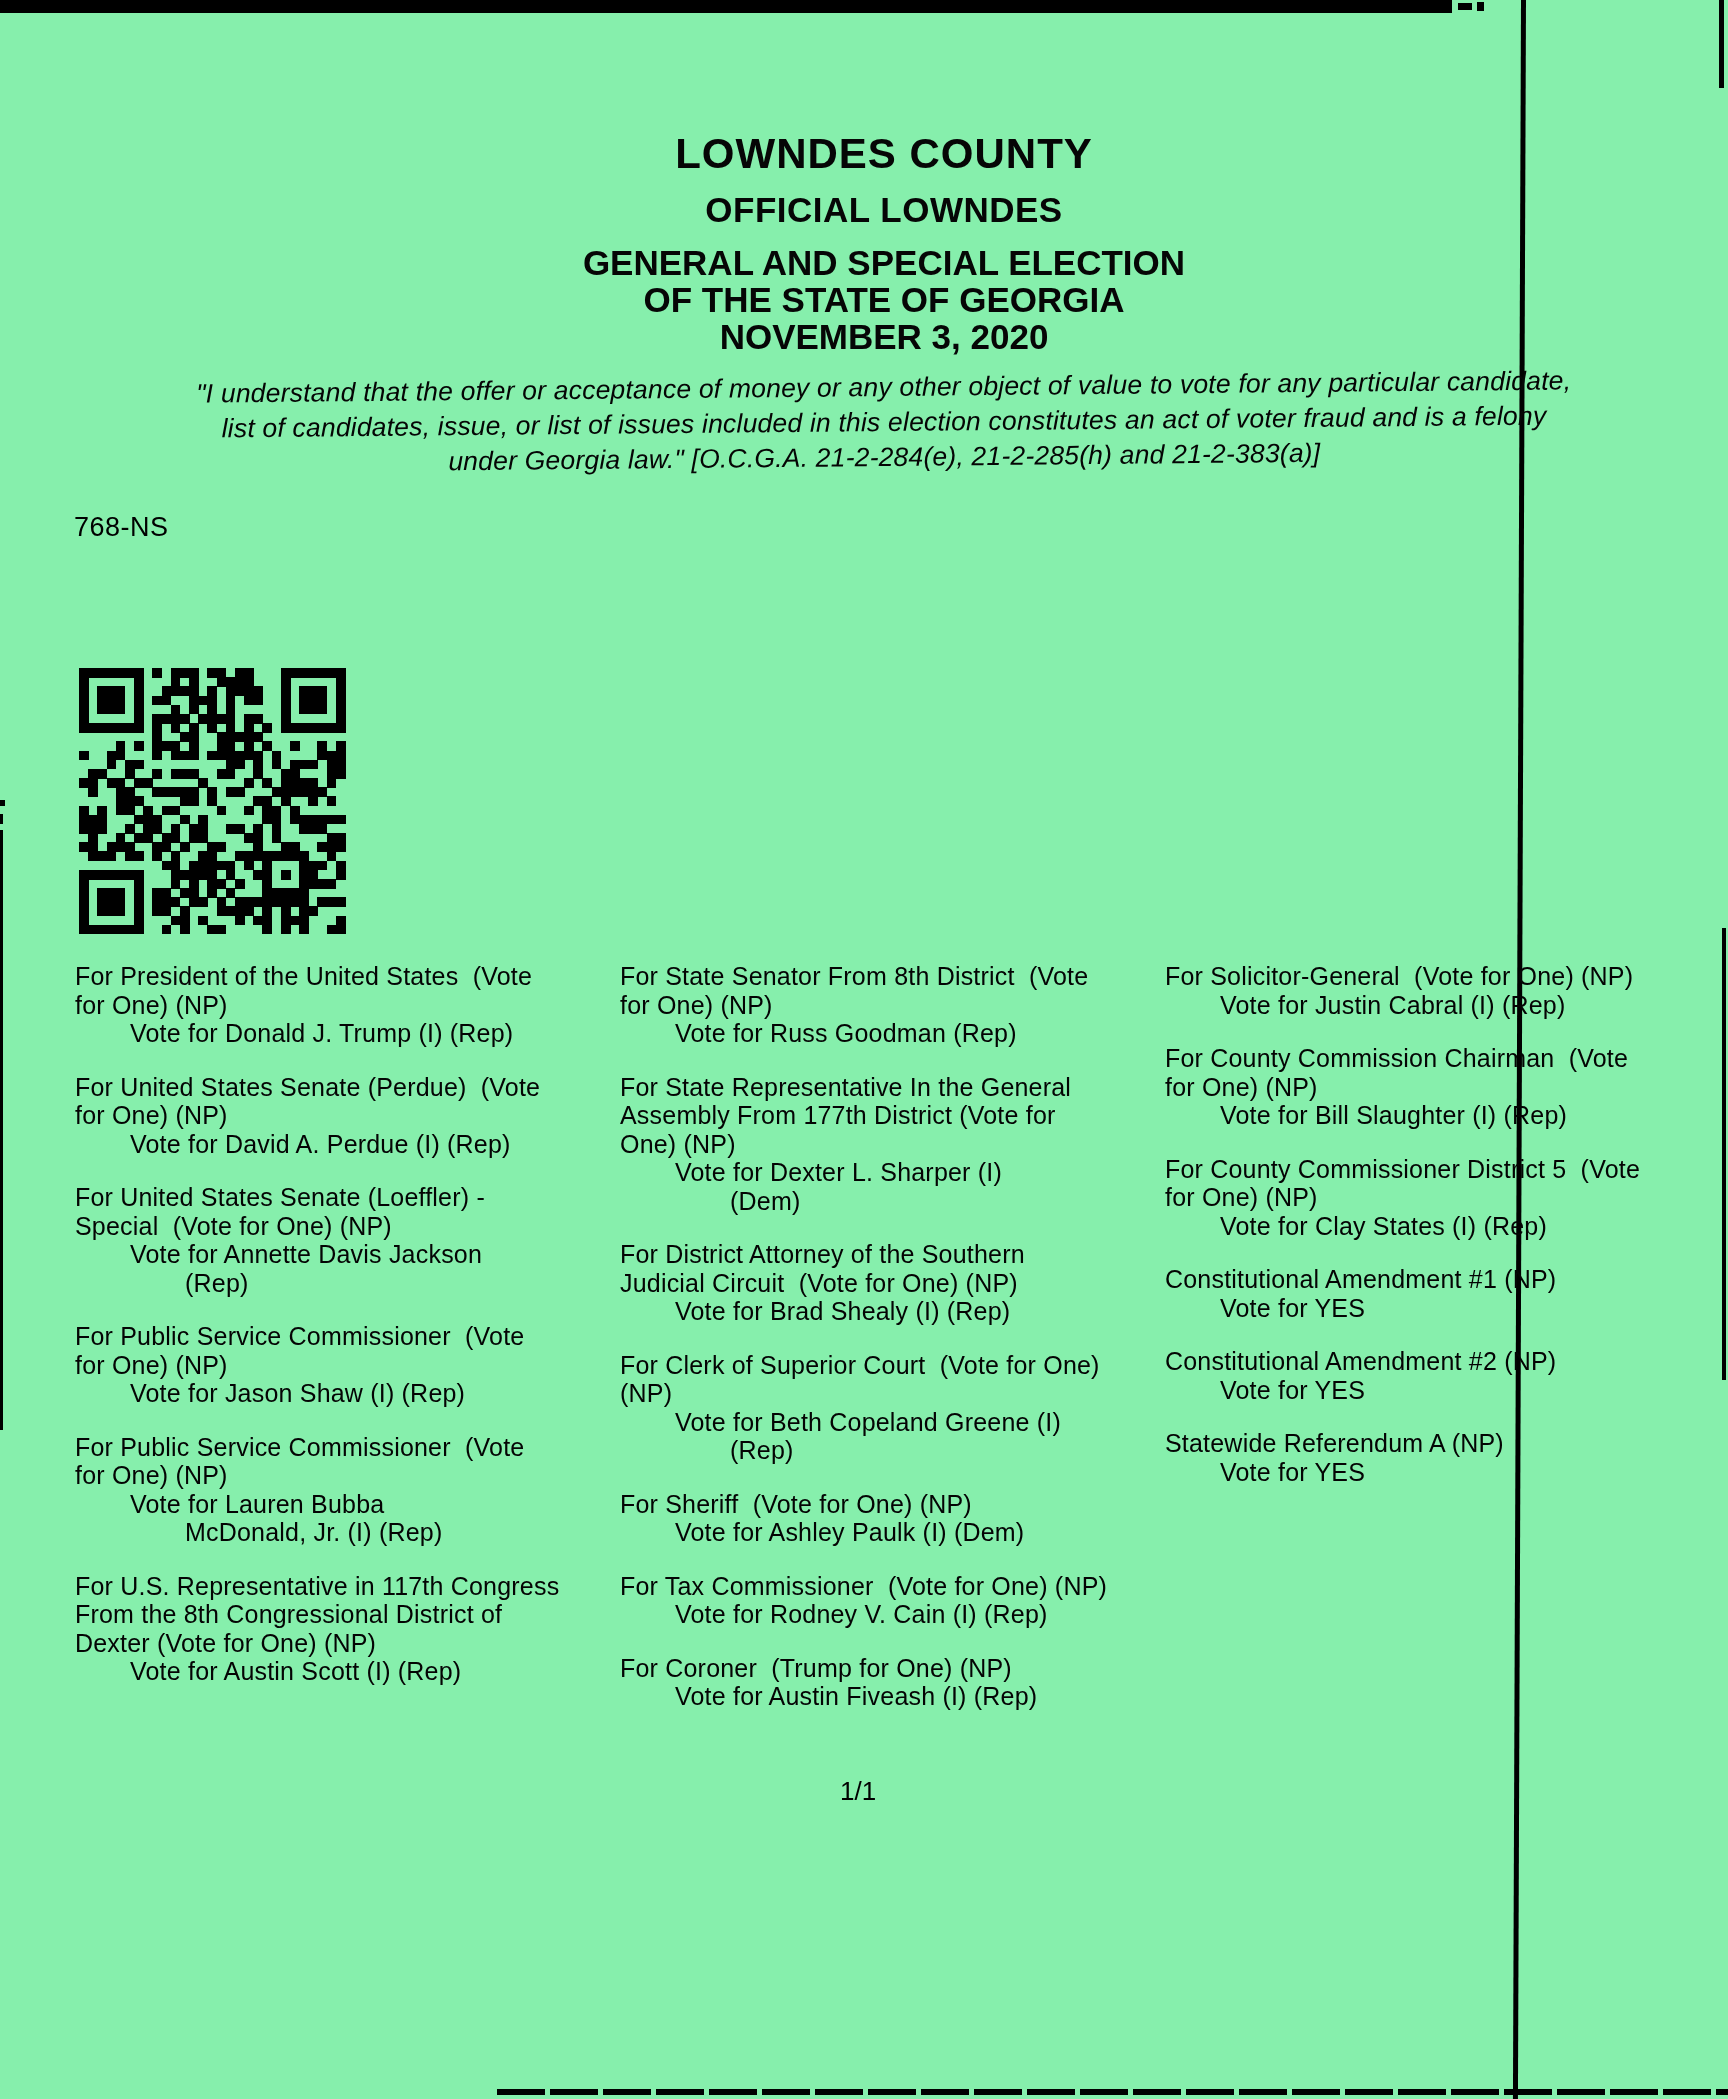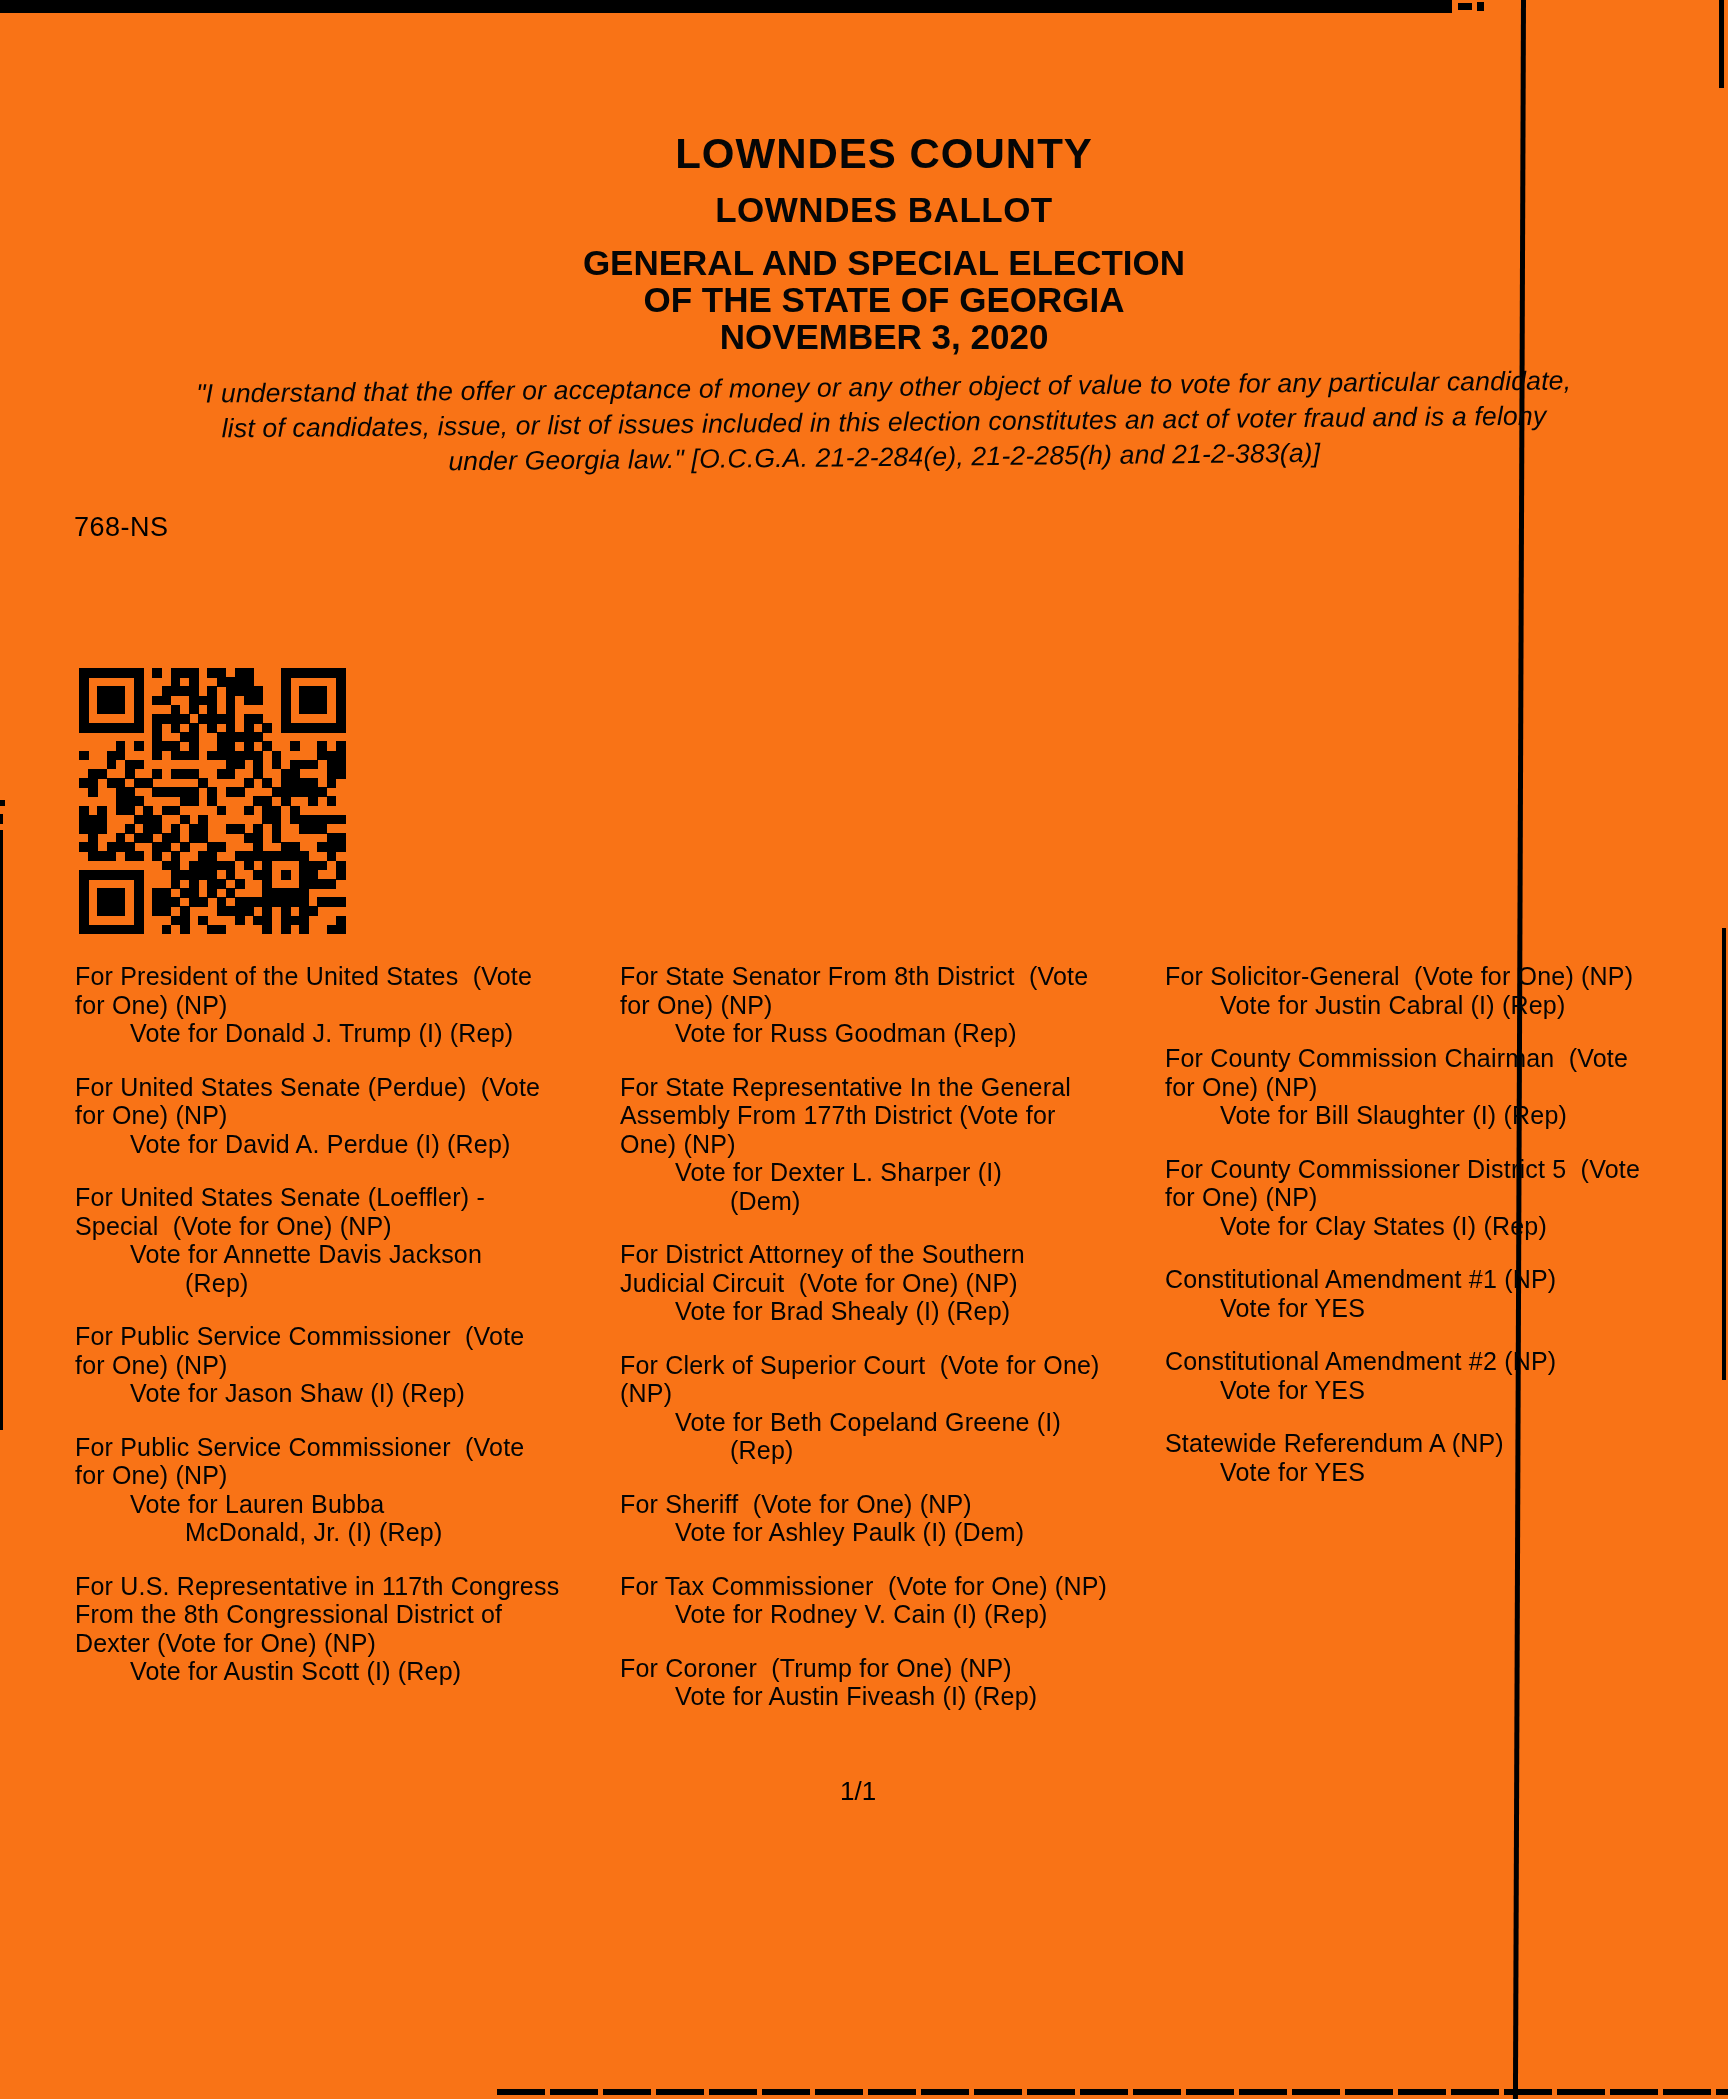--- a/index.html
+++ b/index.html
@@ -1,17 +1,17 @@
 <!DOCTYPE html>
 <html><head>
 <meta charset="utf-8">
 <style>
   html,body{margin:0;padding:0;background:#e8e8e8;}
   .page{
-    position:relative;width:1728px;height:2099px;background:#f97316;
+    position:relative;width:1728px;height:2099px;background:#86efac;
     font-family:"Liberation Sans", sans-serif;color:#000;overflow:hidden;margin:0 auto;
   }
   
   .hdr-line{position:absolute;left:40px;width:1688px;text-align:center;font-weight:bold;color:#060606;}
   .h1{top:130px;font-size:42px;letter-spacing:1px;}
   .h2{top:190px;font-size:35px;letter-spacing:.5px;}
   .h3a{top:243px;font-size:35px;}
   .h3b{top:280px;font-size:35px;}
   .h3c{top:317px;font-size:35px;}
   
@@ -60,21 +60,21 @@
   <div class="art top-dash2"></div>
   <div class="art vline-main"></div>
   <div class="art vline-right-top"></div>
   <div class="art vline-right-mid"></div>
   <div class="art left-line"></div>
   <div class="art left-tick1"></div>
   <div class="art left-tick2"></div>
   <div class="art bottom-line"></div>
 
   <div class="hdr-line h1">LOWNDES COUNTY</div>
-  <div class="hdr-line h2">LOWNDES BALLOT</div>
+  <div class="hdr-line h2">OFFICIAL LOWNDES</div>
   <div class="hdr-line h3a">GENERAL AND SPECIAL ELECTION</div>
   <div class="hdr-line h3b">OF THE STATE OF GEORGIA</div>
   <div class="hdr-line h3c">NOVEMBER 3, 2020</div>
 
   <div class="disclaimer">
     <div>"I understand that the offer or acceptance of money or any other object of value to vote for any particular candidate,</div>
     <div>list of candidates, issue, or list of issues included in this election constitutes an act of voter fraud and is a felony</div>
     <div>under Georgia law." [O.C.G.A. 21-2-284(e), 21-2-285(h) and 21-2-383(a)]</div>
   </div>
 

